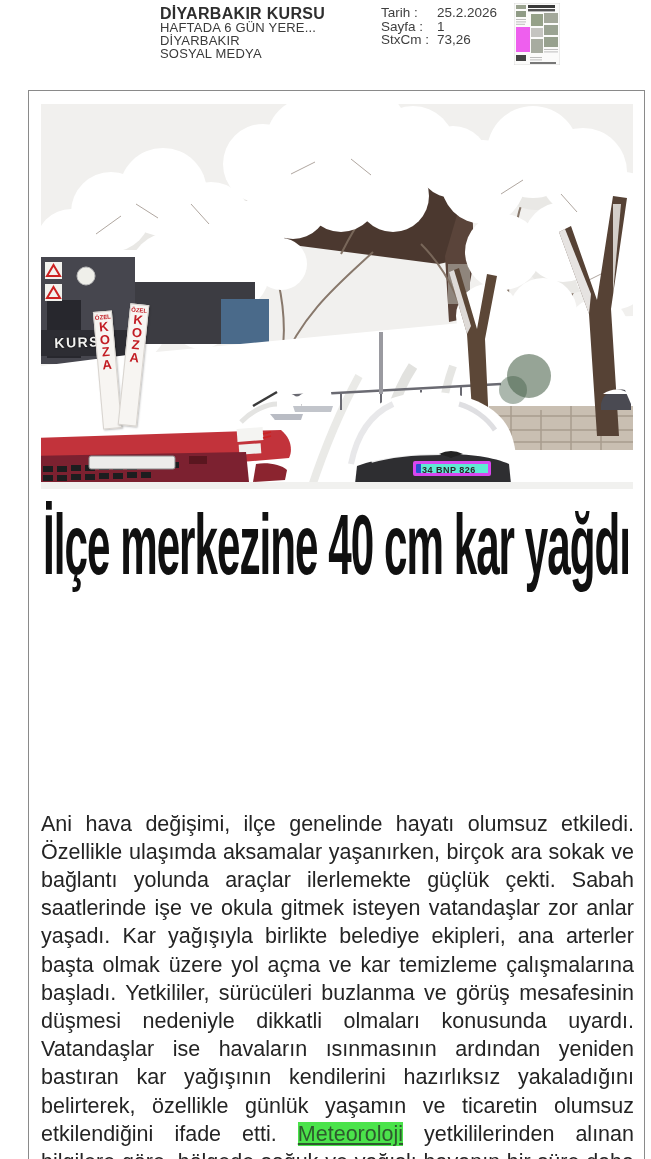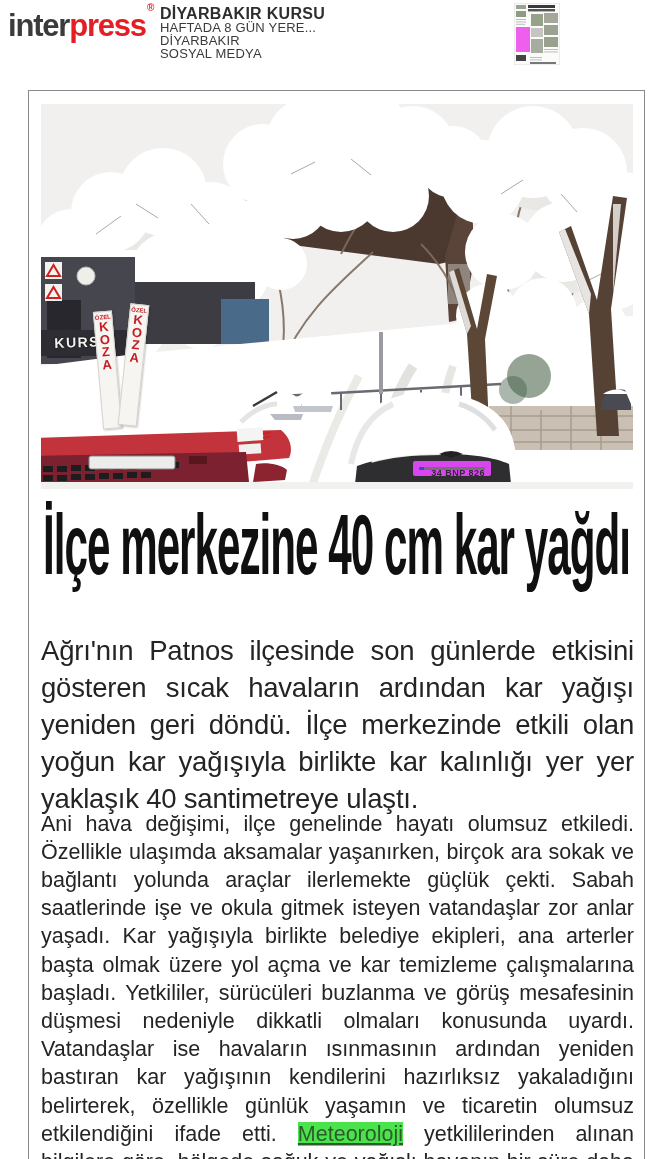--- a/index.html
+++ b/index.html
@@ -33,50 +33,54 @@
                 text-align: center; line-height: 24px; transform: rotate(-2deg); text-shadow: 0 0 2px #000; }
   .banner { position: absolute; width: 19px; background: #f7f5f2; border: 1px solid #d8d4cf;
             display: flex; flex-direction: column; align-items: center; padding-top: 2px;
             box-shadow: 1px 1px 2px rgba(0,0,0,.25); }
   .banner .top { font-size: 6px; color: #c21d24; font-weight: bold; line-height: 7px; }
   .banner .letters { width: 14px; word-break: break-all; text-align: center;
             font-size: 13px; font-weight: bold; color: #c21d24; line-height: 12.5px; }
   .banner1 { left: 57px; top: 207px; height: 118px; transform: rotate(-5deg); }
   .banner2 { left: 83px; top: 200px; height: 122px; transform: rotate(6deg); }
   .plate { position: absolute; left: 372px; top: 357px; width: 78px; height: 15px;
-           background: #737373; border: 6px solid #d946ef; border-radius: 2px;
-           font-size: 9px; font-weight: bold; color: #2a2a2a; text-align: right; line-height: 13px;
+           background: #5eead4; border: 3px solid #d946ef; border-radius: 2px;
+           font-size: 9px; font-weight: bold; color: #2a2a2a; text-align: left; line-height: 13px;
            padding-left: 6px; letter-spacing: .5px; }
   .plate::before { content: ""; position: absolute; left: 0; top: 0; bottom: 0; width: 5px; background: #2a4fd0; border-radius: 1px 0 0 1px; }
 
   
   .headline-svg { position: absolute; left: 12px; top: 406px; }
   .headline-svg text { font-family: "Liberation Sans", sans-serif; font-weight: bold; fill: #101010; }
 
   
   .lead { position: absolute; left: 12px; top: 513px; width: 593px;
           font-size: 27.5px; line-height: 37px; color: #242424; text-align: justify; letter-spacing: -0.2px; }
   .bodytext { position: absolute; left: 12px; top: 697px; width: 593px;
           font-size: 21.5px; line-height: 28.2px; color: #242424; text-align: justify; }
   .kw { background: #4be34b; color: #2e5a2e; text-decoration: underline; }
 </style>
 </head>
 <body>
 
 <div id="page">
 
-  <div class="logo"><span class="l1">inter</span><span class="l2">press</span><sup>®</sup></div>
 
   <div class="pub">
     <div class="name">DİYARBAKIR KURSU</div>
-    <div class="sub">HAFTADA 8 GÜN YERE...</div>
+    <div class="sub">HAFTADA 6 GÜN YERE...</div>
     <div class="sub">DİYARBAKIR</div>
     <div class="sub">SOSYAL MEDYA</div>
   </div>
 
+  <div class="meta">
+    <div class="row"><span class="lbl">Tarih :</span><span>25.2.2026</span></div>
+    <div class="row"><span class="lbl">Sayfa :</span><span>1</span></div>
+    <div class="row"><span class="lbl">StxCm :</span><span>73,26</span></div>
+  </div>
 
   <div class="thumb">
     <svg width="46" height="62" viewBox="0 0 46 62">
       <rect x="0" y="0" width="46" height="62" fill="#fbfbfa" stroke="#c9c9c9" stroke-width="0.6"></rect>
       <rect x="14" y="2" width="27" height="3" fill="#3a3a3a"></rect>
       <rect x="14" y="6" width="27" height="2.4" fill="#555"></rect>
       <rect x="2" y="2" width="10" height="4" fill="#9aa38f"></rect>
       <rect x="2" y="8" width="10" height="6" fill="#8f9b85"></rect>
       <g fill="#bdbdbd">
         <rect x="2" y="16" width="10" height="1"></rect>
@@ -281,18 +285,17 @@
         <span class="top">ÖZEL</span>
         <span class="letters">KOZA</span>
       </div>
       <div class="plate">34 BNP 826</div>
     </div>
 
     <svg class="headline-svg" width="593" height="102">
       <text x="2" y="77" font-size="86" letter-spacing="-2" textLength="587" lengthAdjust="spacingAndGlyphs">İlçe merkezine 40 cm kar yağdı</text>
     </svg>
 
-    <p class="lead">Ağrı'nın Patnos ilçesinde son günlerde etkisini gösteren sıcak havaların ardından kar yağışı yeniden geri döndü. İlçe merkezinde etkili olan yoğun kar yağışıyla birlikte kar kalınlığı yer yer yaklaşık 40 santimetreye ulaştı.</p>
 
     <p class="bodytext"><span>Ani hava değişimi, ilçe genelinde hayatı olumsuz etkiledi. Özellikle ulaşımda aksamalar yaşanırken, birçok ara sokak ve bağlantı yolunda araçlar ilerlemekte güçlük çekti. Sabah saatlerinde işe ve okula gitmek isteyen vatandaşlar zor anlar yaşadı. Kar yağışıyla birlikte belediye ekipleri, ana arterler başta olmak üzere yol açma ve kar temizleme çalışmalarına başladı. Yetkililer, sürücüleri buzlanma ve görüş mesafesinin düşmesi nedeniyle dikkatli olmaları konusunda uyardı. Vatandaşlar ise havaların ısınmasının ardından yeniden bastıran kar yağışının kendilerini hazırlıksız yakaladığını belirterek, özellikle günlük yaşamın ve ticaretin olumsuz etkilendiğini ifade etti. </span><span class="kw">Meteoroloji</span><span> yetkililerinden alınan bilgilere göre, bölgede soğuk ve yağışlı havanın bir süre daha etkisini sürdürmesi bekleniyor./İHA</span></p>
 
   </div>
 </div>
 
 </body></html>

